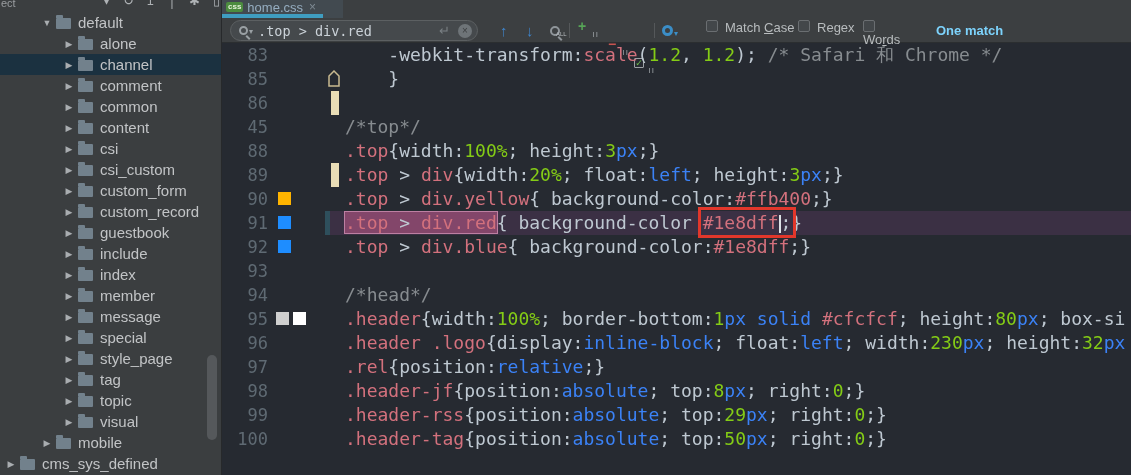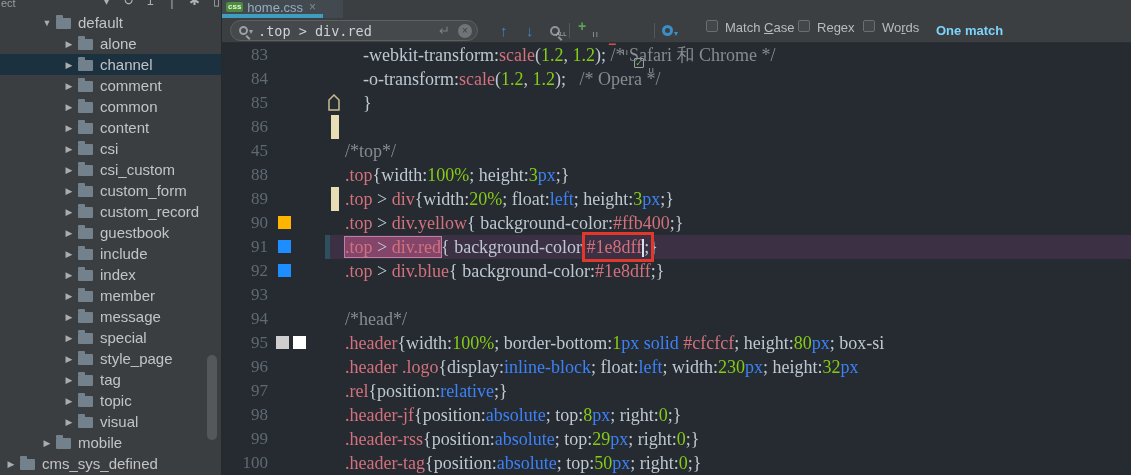--- a/index.html
+++ b/index.html
@@ -70,28 +70,28 @@
   .selall-ic .box { position:absolute; left:0; top:2px; width:10px; height:10px;
                     border:1px solid #9ca1a5; border-radius:1px; color:#6fbf4e; font-size:9px;
                     line-height:9px; text-align:center; }
   .gear-ic { left:440px; }
   .gear-ic .donut { width:11px; height:11px; border:3px solid #3b8ec7; border-radius:50%; }
   .gear-ic .caret { color:#3b8ec7; font-size:8px; margin:6px 0 0 1px; }
   .opt { position:absolute; top:2px; height:21px; display:flex; 
          color:#b8bcbe; font-size:13px; }
   .opt .cb { width:12px; height:12px; background:#43474a; border:1px solid #6a6e71;
              border-radius:2px; margin-right:7px; flex:0 0 12px; }
-  .opt-0 { left:484px; } .opt-1 { left:576px; } .opt-2 { left:641px; }
+  .opt-0 { left:484px; } .opt-1 { left:576px; } .opt-2 { left:641px;flex-direction:column; }
   .search-result { position:absolute; left:714px; top:2px; height:21px; display:flex; align-items:center;
                    color:#7dd3fc; font-size:13px; font-weight:bold; }
 
   
   .code-area { position:absolute; left:0; top:43px; right:0; bottom:0; overflow:hidden;
                font-family:"DejaVu Sans Mono", monospace; font-size:18px; }
-  .code-line { position:relative; height:24px;font-family:Liberation Serif, serif; }
+  .code-line { position:relative; height:24px; }
   .code-line .ln { position:absolute; left:0; top:0; width:46px; text-align:right;
                    color:#5f6a73; font-size:17px; line-height:24px; }
   .code-line .txt { position:absolute; left:123px; top:0; line-height:24px; white-space:pre; z-index:2; }
   .code-line.cur::before { content:''; position:absolute; left:103px; right:0; top:0; bottom:0;
                            background:#3b3044; z-index:0; }
   .code-line.cur::after { content:''; position:absolute; left:103px; top:0; bottom:0; width:5px;
                           background:#2e4f5c; z-index:1; }
   .changebar { position:absolute; left:109px; top:0; width:8px; height:24px; background:#e9ddb6; z-index:1; }
   .sw { position:absolute; top:5px; width:13px; height:13px; z-index:2; }
   .foldmark { position:absolute; left:106px; top:3px; z-index:2; }
@@ -292,24 +292,20 @@
           </span></span>
       <span class="search-result">One match</span>
     </div>
 
     <div class="code-area" id="code">
         <div class="code-line">
           <span class="ln">83</span>
           <span class="txt"><span class="tk-p">    -webkit-transform:</span><span class="tk-f">scale</span><span class="tk-p">(</span><span class="tk-n">1.2</span><span class="tk-p">, </span><span class="tk-n">1.2</span><span class="tk-p">); </span><span class="tk-c">/* Safari 和 Chrome */</span></span>
         </div>
         <div class="code-line">
-          <span class="ln">84</span>
-          <span class="txt"><span class="tk-p">    -o-transform:</span><span class="tk-f">scale</span><span class="tk-p">(</span><span class="tk-n">1.2</span><span class="tk-p">, </span><span class="tk-n">1.2</span><span class="tk-p">);   </span><span class="tk-c">/* Opera */</span></span>
-        </div>
-        <div class="code-line">
           <span class="ln">85</span>
           <span class="foldmark"><svg width="12" height="17" viewBox="0 0 12 17">
               <path d="M6 1 L11 6 L11 16 L1 16 L1 6 Z" fill="none" stroke="#c9ba90" stroke-width="1.5"></path>
             </svg></span>
           <span class="txt"><span class="tk-p">    }</span></span>
         </div>
         <div class="code-line">
           <span class="ln">86</span>
           <span class="changebar"></span>
           <span class="txt"></span>

